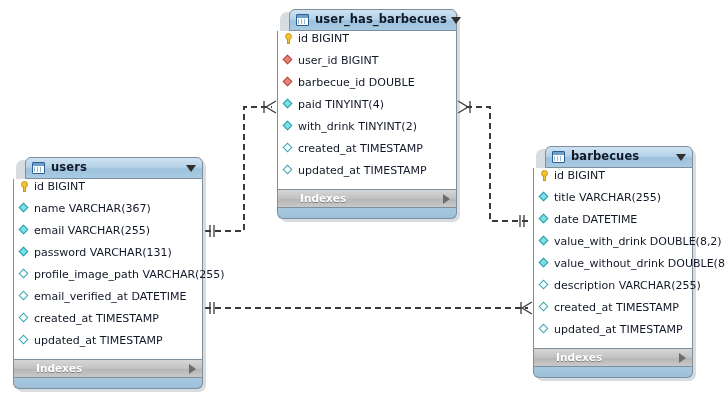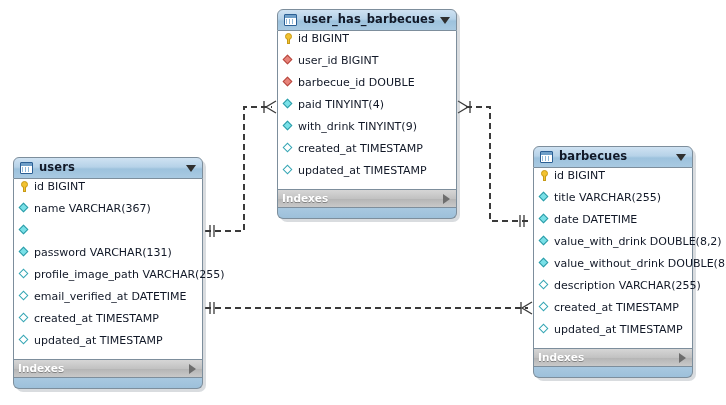--- a/index.html
+++ b/index.html
@@ -26,20 +26,21 @@
 
   .tbl-header{
     position:relative;
     height:22px;
     display:flex;align-items:center;
     padding:0 6px 0 6px;
     border:1px solid #7d8e9c;
     border-top-left-radius:6px;border-top-right-radius:6px;
     background:linear-gradient(to bottom,#cfe2f2 0%,#b6d2e8 45%,#9dc2dd 55%,#a9cae2 100%);
     box-sizing:border-box;
+    margin-left:12px;
   }
   .tbl-icon{
     width:13px;height:12px;flex:0 0 auto;margin-right:6px;
     box-sizing:border-box;
     border:1px solid #2b5f94;
     background:
       linear-gradient(to bottom,#6f9fc8 0 3px,#ffffff 3px 100%);
     position:relative;border-radius:1px;
   }
   .tbl-icon::after{
@@ -111,21 +112,21 @@
   .d-nn i{ background:#79e1e8;border:1px solid #2e9aa6; }
   .d-null i{ background:#ffffff;border:1px solid #35a6b4; }
 
   .col-text{
     font-size:11px;color:#111827;line-height:1;
     font-family:"DejaVu Sans","Liberation Sans",sans-serif;
   }
 
   .tbl-indexes{
     height:19px;display:flex;align-items:center;
-    padding:0 6px 0 4px;
+    padding:0 6px 0 22px;
     border:1px solid #7d8e9c;
     background:linear-gradient(to bottom,#d6d6d6 0%,#c2c2c2 50%,#b4b4b4 51%,#c9c9c9 100%);
     box-sizing:border-box;
   }
   .idx-label{
     font-size:10.5px;font-weight:bold;color:#ffffff;
     flex:1 1 auto;line-height:1;
     text-shadow:0 1px 0 rgba(90,90,90,.6);
   }
   .idx-caret{
@@ -212,21 +213,21 @@
         <div class="col-row">
           <span class="col-ico ico-d d-nn">
               <i></i>
             </span>
           <span class="col-text">paid TINYINT(4)</span>
         </div>
         <div class="col-row">
           <span class="col-ico ico-d d-nn">
               <i></i>
             </span>
-          <span class="col-text">with_drink TINYINT(9)</span>
+          <span class="col-text">with_drink TINYINT(2)</span>
         </div>
         <div class="col-row">
           <span class="col-ico ico-d d-null">
               <i></i>
             </span>
           <span class="col-text">created_at TIMESTAMP</span>
         </div>
         <div class="col-row">
           <span class="col-ico ico-d d-null">
               <i></i>
@@ -258,20 +259,21 @@
         <div class="col-row">
           <span class="col-ico ico-d d-nn">
               <i></i>
             </span>
           <span class="col-text">name VARCHAR(367)</span>
         </div>
         <div class="col-row">
           <span class="col-ico ico-d d-nn">
               <i></i>
             </span>
+          <span class="col-text">email VARCHAR(255)</span>
         </div>
         <div class="col-row">
           <span class="col-ico ico-d d-nn">
               <i></i>
             </span>
           <span class="col-text">password VARCHAR(131)</span>
         </div>
         <div class="col-row">
           <span class="col-ico ico-d d-null">
               <i></i>

